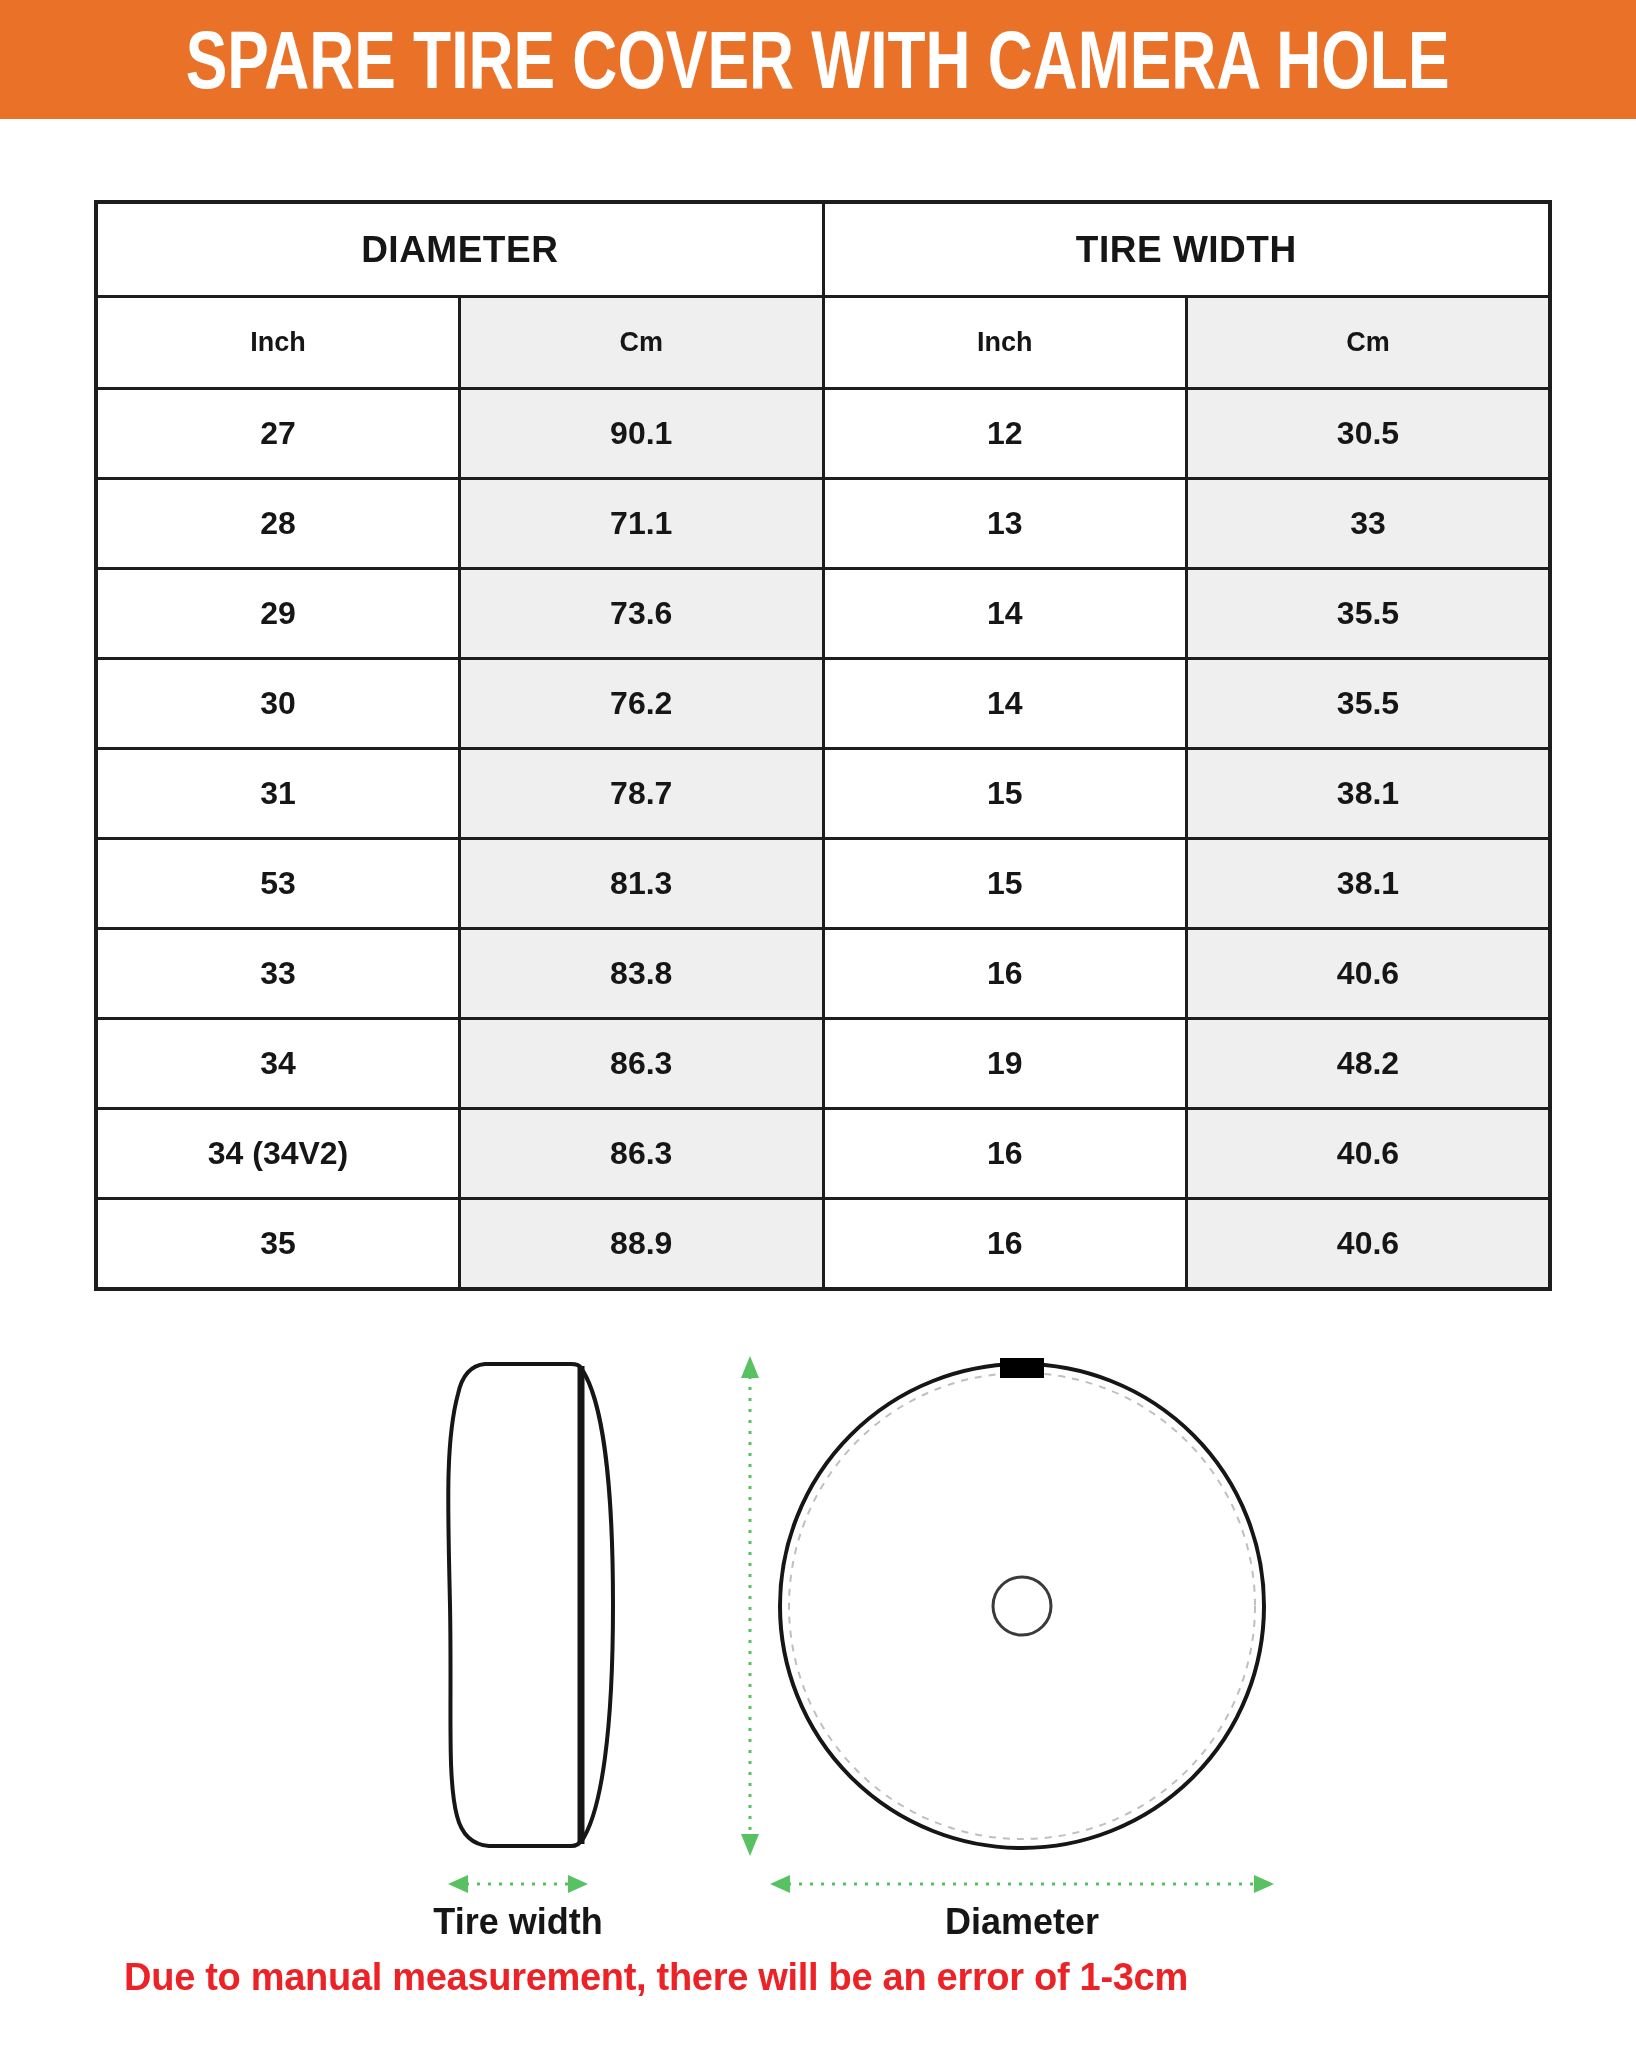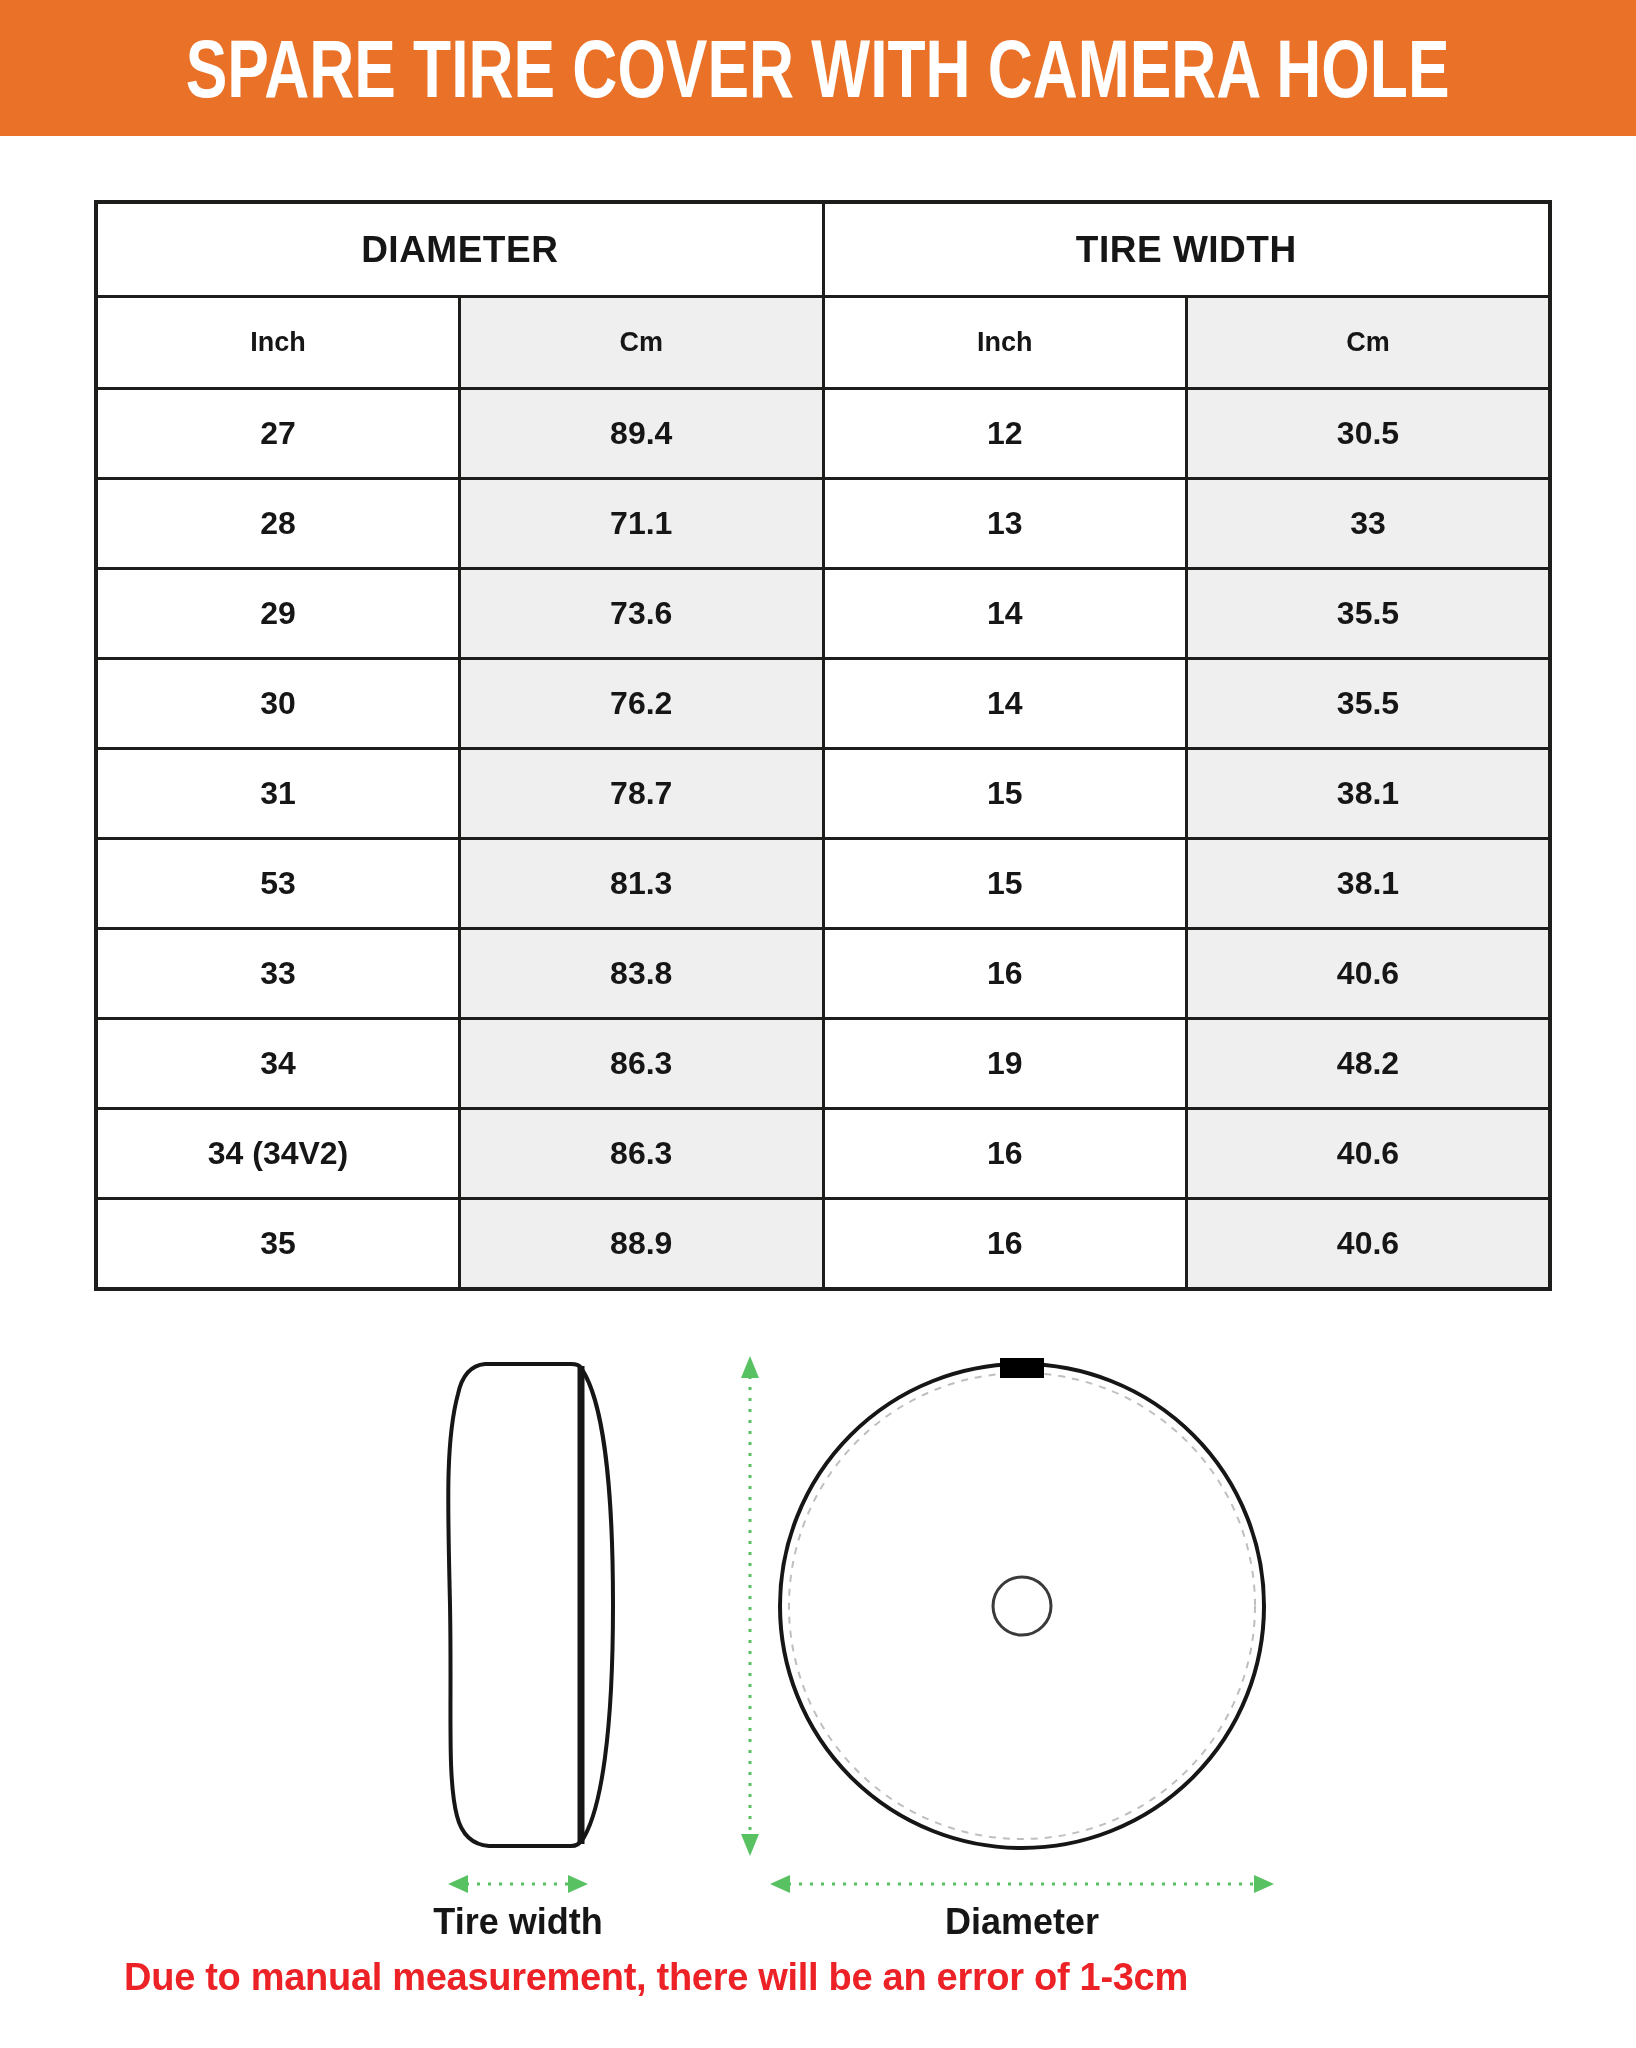--- a/index.html
+++ b/index.html
@@ -13,21 +13,21 @@
   }
   :root{
     --orange:#E97128;
     --green:#58C263;
     --red:#EC2227;
     --shade:#EFEFEF;
     --border:#1D1D1B;
   }
   
   .banner{
-    position:absolute;left:0;top:0;width:1636px;height:136px;
+    position:absolute;left:0;top:0;width:1636px;height:119px;
     background:var(--orange);
     display:flex;align-items:center;justify-content:center;
   }
   .banner h1{
     margin:0;color:#fff;font-size:76px;font-weight:bold;
     white-space:nowrap;
     transform:scaleX(.82) scaleY(1.08);
     letter-spacing:0px;
   }
   
@@ -76,21 +76,21 @@
       <tr class="sub">
         <th>Inch</th>
         <th class="shade">Cm</th>
         <th>Inch</th>
         <th class="shade">Cm</th>
       </tr>
     </thead>
     <tbody>
         <tr>
           <td>27</td>
-          <td class="shade">89.4</td>
+          <td class="shade">90.1</td>
           <td>12</td>
           <td class="shade">30.5</td>
         </tr>
         <tr>
           <td>28</td>
           <td class="shade">71.1</td>
           <td>13</td>
           <td class="shade">33</td>
         </tr>
         <tr>

